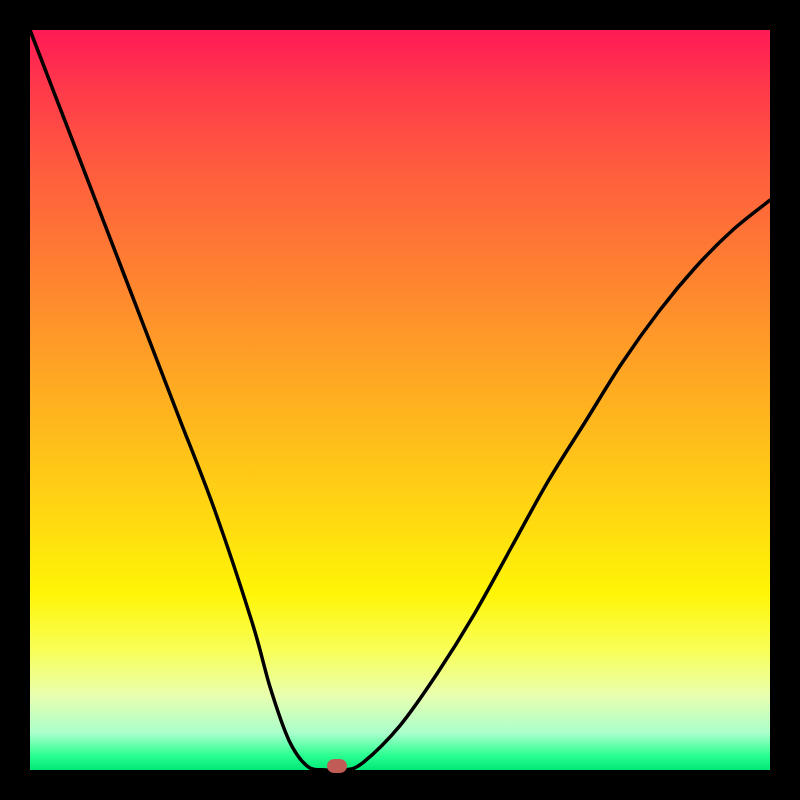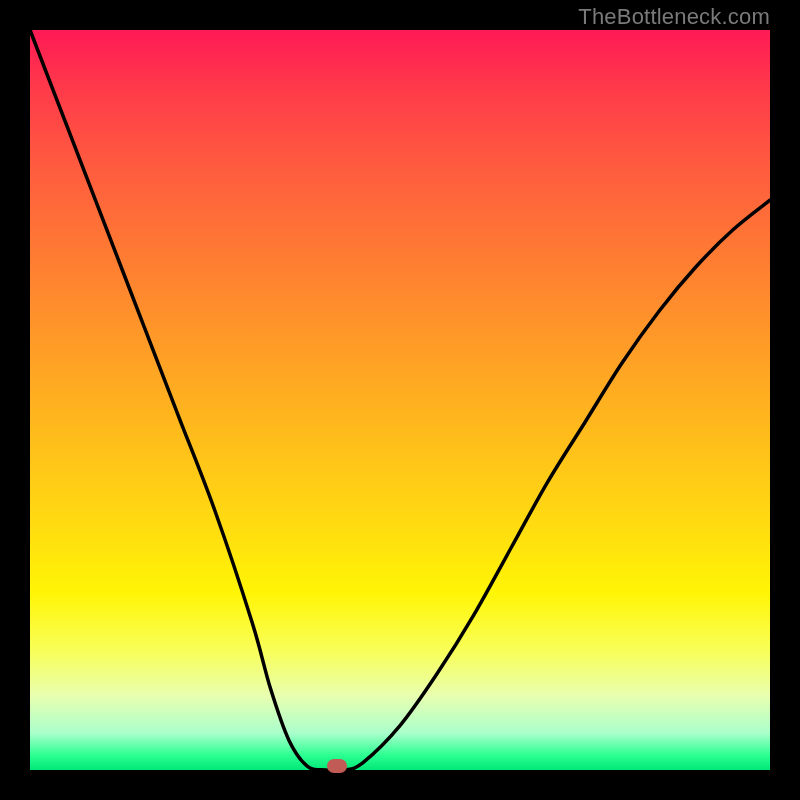--- a/index.html
+++ b/index.html
@@ -61,20 +61,19 @@
     height: 14px;
     border-radius: 7px;
     background: #c15b55;
     transform: translate(-50%, -50%);
   }
 </style>
 </head>
 <body>
 
 <div class="frame">
-  <div class="watermark">TheBottleneck.com</div>
   <div class="plot">
     <svg class="curve" viewBox="0 0 740 740" preserveAspectRatio="none">
       <path id="curve-path" fill="none" stroke-width="3.5" stroke-linejoin="round" stroke-linecap="round" d="M 0.00 0.00 C 6.17 16.03, 24.67 64.13, 37.00 96.20 C 49.33 128.27, 61.67 160.33, 74.00 192.40 C 86.33 224.47, 98.67 256.53, 111.00 288.60 C 123.33 320.67, 135.67 352.73, 148.00 384.80 C 160.33 416.87, 172.67 446.47, 185.00 481.00 C 197.33 515.53, 212.75 562.40, 222.00 592.00 C 231.25 621.60, 234.33 638.87, 240.50 658.60 C 246.67 678.33, 252.83 697.45, 259.00 710.40 C 265.17 723.35, 271.33 731.37, 277.50 736.30 C 283.67 741.23, 289.83 739.38, 296.00 740.00 C 302.17 740.62, 308.33 741.23, 314.50 740.00 C 320.67 738.77, 323.75 740.00, 333.00 732.60 C 342.25 725.20, 357.67 710.40, 370.00 695.60 C 382.33 680.80, 394.67 662.30, 407.00 643.80 C 419.33 625.30, 431.67 605.57, 444.00 584.60 C 456.33 563.63, 468.67 540.20, 481.00 518.00 C 493.33 495.80, 505.67 472.37, 518.00 451.40 C 530.33 430.43, 542.67 411.93, 555.00 392.20 C 567.33 372.47, 579.67 351.50, 592.00 333.00 C 604.33 314.50, 616.67 297.23, 629.00 281.20 C 641.33 265.17, 653.67 250.37, 666.00 236.80 C 678.33 223.23, 690.67 210.90, 703.00 199.80 C 715.33 188.70, 733.83 175.13, 740.00 170.20" stroke="#000000"></path>
     </svg>
     <div id="marker" class="marker" style="left: 307.1px; top: 736px; background: rgb(193, 91, 85);"></div>
   </div>
 </div>
 
 </body></html>

